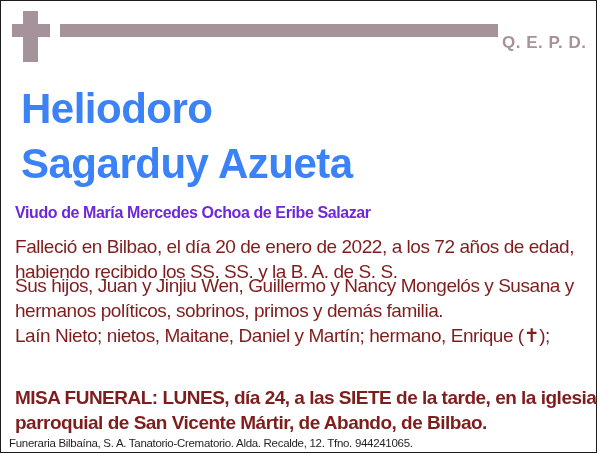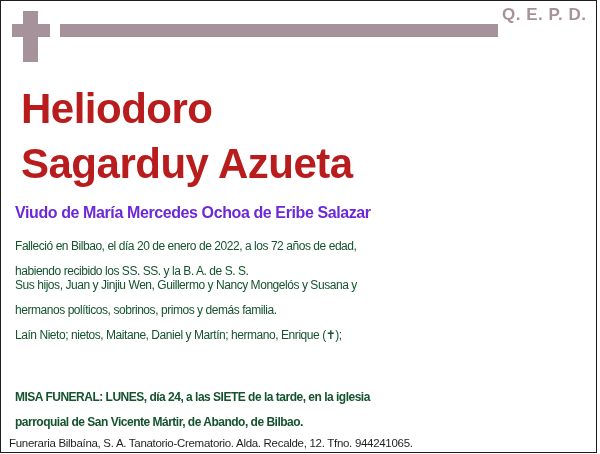--- a/index.html
+++ b/index.html
@@ -5,38 +5,38 @@
     html, body { margin: 0; padding: 0; background: #ffffff; }
     body { width: 600px; height: 454px; position: relative; overflow: hidden; }
     .frame {
       position: absolute; left: 0; top: 0; width: 595px; height: 451px;
       border: 1.5px solid #1e1c1d; background: #fff;
     }
     .cross-v { position: absolute; left: 22px; top: 10px; width: 15px; height: 51px; background: #a6929b; }
     .cross-h { position: absolute; left: 11px; top: 23px; width: 38px; height: 13px; background: #a6929b; }
     .rule { position: absolute; left: 59px; top: 23px; width: 438px; height: 13px; background: #a6929b; }
     .qepd {
-      position: absolute; left: 501px; top: 4px;
+      position: absolute; left: 501px; top: 32px;
       font-family: "Liberation Sans", sans-serif; font-weight: bold;
       font-size: 17px; color: #a6929b; letter-spacing: 0.5px; white-space: nowrap;
     }
     .name {
       position: absolute; left: 20px; top: 80px;
       font-family: "Liberation Sans", sans-serif; font-weight: bold;
-      font-size: 42px; line-height: 55px; color: #b91c1c; letter-spacing: -0.5px;
+      font-size: 42px; line-height: 55px; color: #3b82f6; letter-spacing: -0.5px;
     }
     .subtitle {
       position: absolute; left: 14px; top: 203px;
       font-family: "Liberation Sans", sans-serif; font-weight: bold;
       font-size: 16px; color: #6d28d9; white-space: nowrap; letter-spacing: -0.4px;
     }
     .para {
       position: absolute; left: 14px;
       font-family: "Liberation Sans", sans-serif;
-      font-size: 12px; line-height: 25px; color: #14532d; white-space: nowrap;
+      font-size: 19px; line-height: 25px; color: #7f1d1d; white-space: nowrap;
       letter-spacing: -0.45px;
     }
     .p1 { top: 233px; }
     .p2 { top: 272px; }
     .p3 { top: 384px; font-weight: bold; letter-spacing: -0.5px; }
     .footer {
       position: absolute; left: 8px; top: 436px;
       font-family: "Liberation Sans", sans-serif;
       font-size: 11.5px; color: #231f20; white-space: nowrap; letter-spacing: -0.3px;
     }

